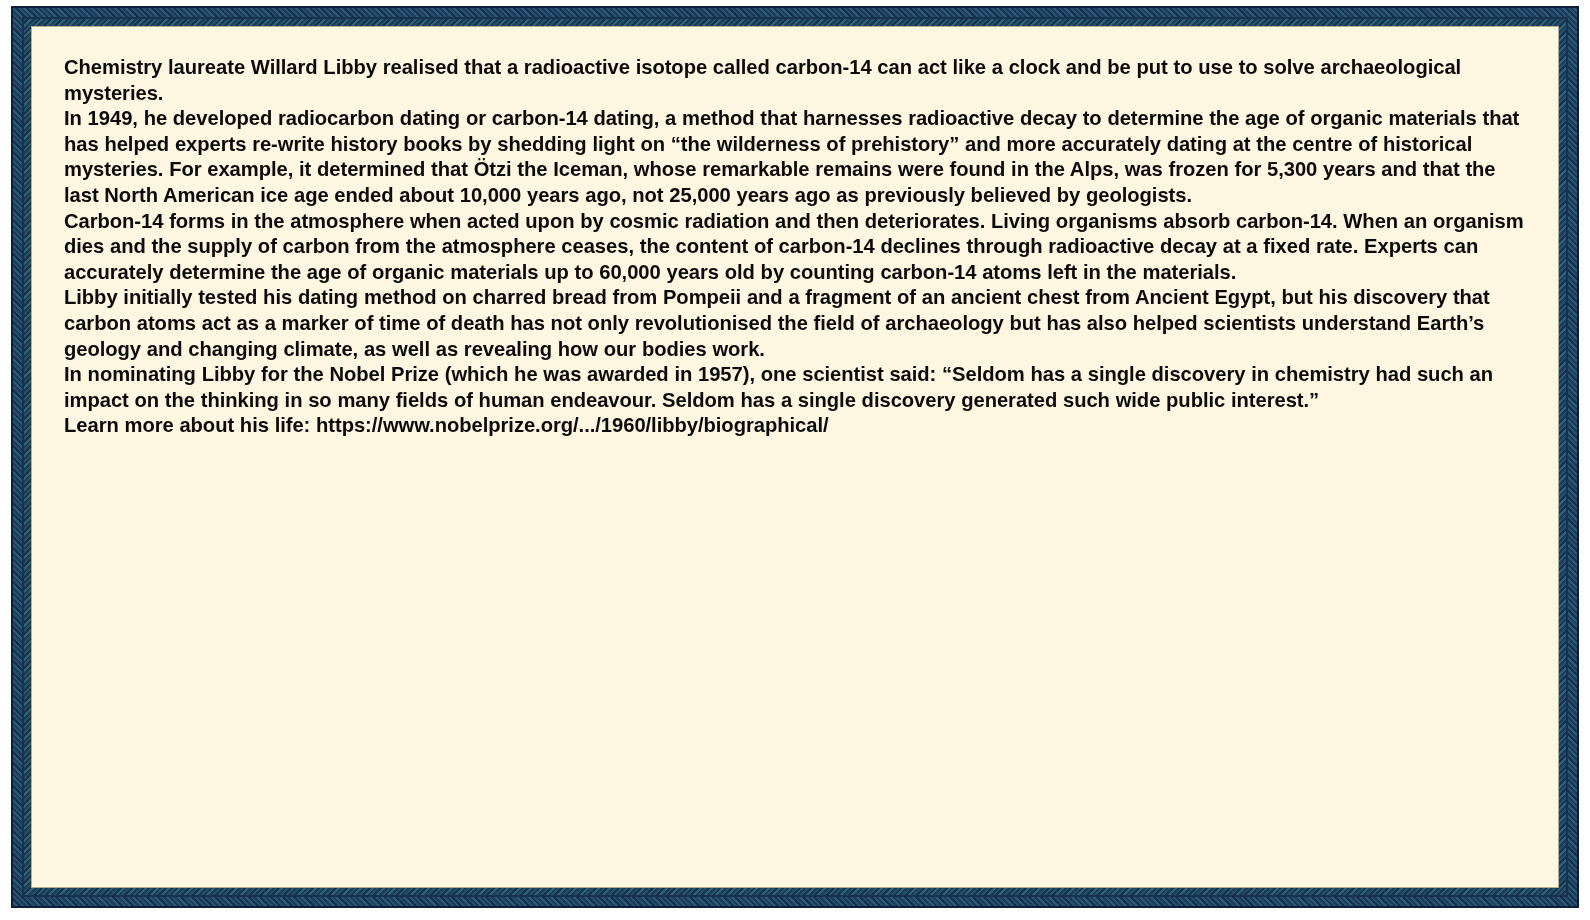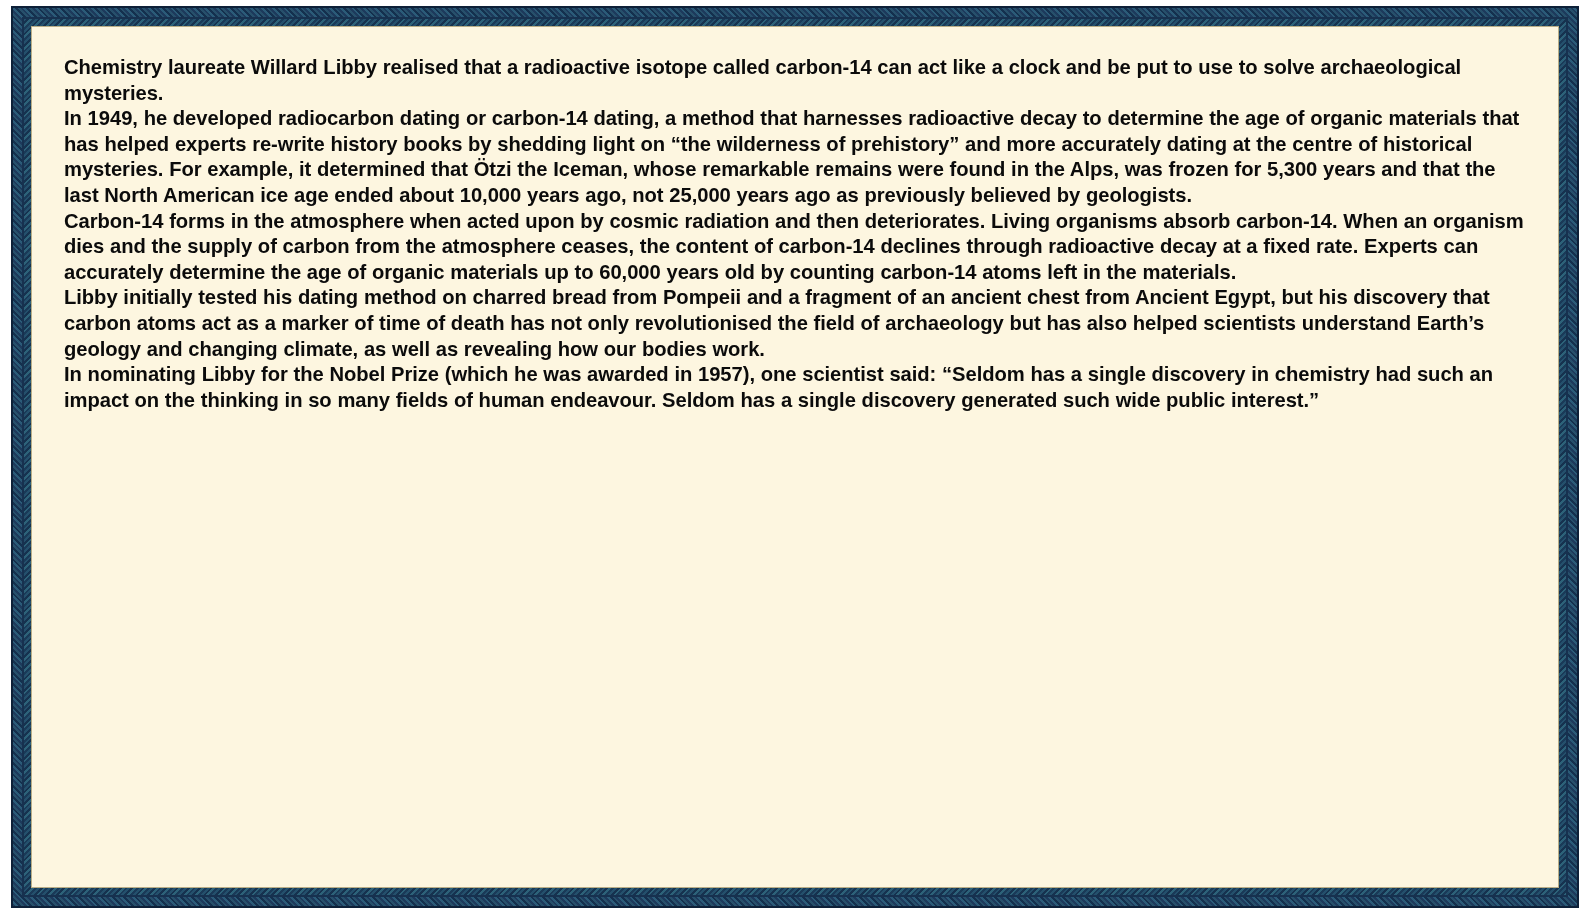--- a/index.html
+++ b/index.html
@@ -80,16 +80,17 @@
 
 <div id="frame-outer">
   <div id="frame-mid">
     <div id="paper">
       <div id="article">
         <p class="para">Chemistry laureate Willard Libby realised that a radioactive isotope called carbon-14 can act like a clock and be put to use to solve archaeological mysteries.</p>
         <p class="para">In 1949, he developed radiocarbon dating or carbon-14 dating, a method that harnesses radioactive decay to determine the age of organic materials that has helped experts re-write history books by shedding light on “the wilderness of prehistory” and more accurately dating at the centre of historical mysteries. For example, it determined that Ötzi the Iceman, whose remarkable remains were found in the Alps, was frozen for 5,300 years and that the last North American ice age ended about 10,000 years ago, not 25,000 years ago as previously believed by geologists.</p>
         <p class="para">Carbon-14 forms in the atmosphere when acted upon by cosmic radiation and then deteriorates. Living organisms absorb carbon-14. When an organism dies and the supply of carbon from the atmosphere ceases, the content of carbon-14 declines through radioactive decay at a fixed rate. Experts can accurately determine the age of organic materials up to 60,000 years old by counting carbon-14 atoms left in the materials.</p>
         <p class="para">Libby initially tested his dating method on charred bread from Pompeii and a fragment of an ancient chest from Ancient Egypt, but his discovery that carbon atoms act as a marker of time of death has not only revolutionised the field of archaeology but has also helped scientists understand Earth’s geology and changing climate, as well as revealing how our bodies work.</p>
         <p class="para">In nominating Libby for the Nobel Prize (which he was awarded in 1957), one scientist said: “Seldom has a single discovery in chemistry had such an impact on the thinking in so many fields of human endeavour. Seldom has a single discovery generated such wide public interest.”</p>
+        <p class="para">Learn more about his life: https://www.nobelprize.org/.../1960/libby/biographical/</p>
       </div>
     </div>
   </div>
 </div>
 
 </body></html>

